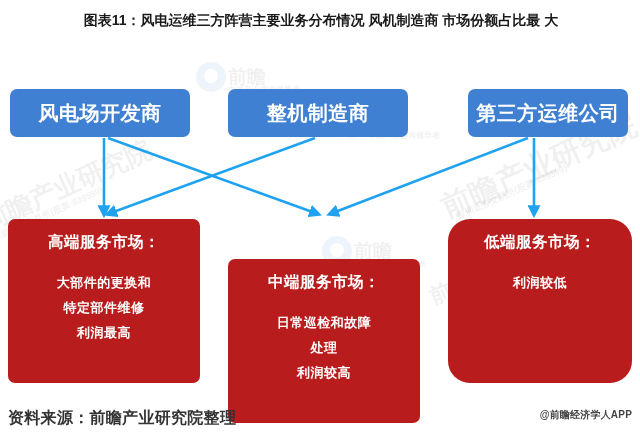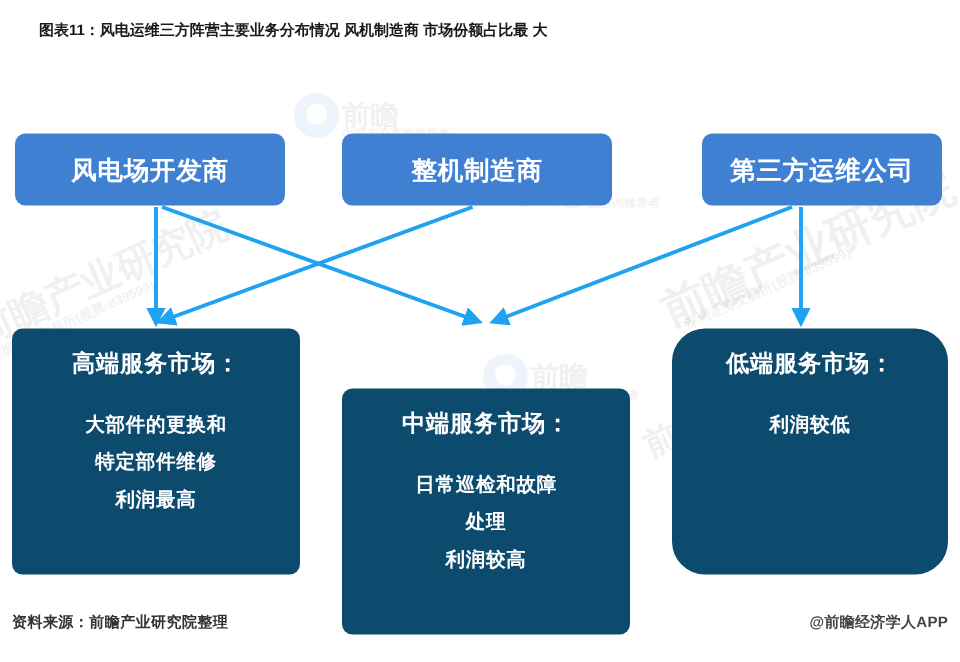--- a/index.html
+++ b/index.html
@@ -7,22 +7,22 @@
     width:640px;height:441px;
     background:#ffffff;
     font-family:"Liberation Sans","DejaVu Sans",sans-serif;
     overflow:hidden;position:relative;
   }
   #root{position:relative;width:640px;height:441px;overflow:hidden;background:#fff;}
 
   
   .title{
     position:absolute;left:26px;top:10px;width:590px;
-    font-size:10px;line-height:21px;color:#1a1a1a;font-weight:700;
-    text-align:left;letter-spacing:0px;
+    font-size:14px;line-height:21px;color:#1a1a1a;font-weight:700;
+    text-align:center;letter-spacing:0px;
   }
 
   
   .wm{position:absolute;color:#000;opacity:.055;font-weight:700;pointer-events:none;white-space:nowrap;}
   .wm-logo{position:absolute;pointer-events:none;opacity:.07;}
   .wm-circle{
     width:30px;height:30px;border-radius:50%;background:#1f6fd0;
     position:absolute;left:0;top:0;
   }
   .wm-circle:after{
@@ -37,25 +37,25 @@
   
   .node{
     position:absolute;border-radius:7px;
     color:#ffffff;text-align:center;
     display:flex;flex-direction:column;align-items:center;justify-content:center;
     box-sizing:border-box;
   }
   .node.top{
     background:#4080d2;
     height:48px;
-    font-size:17px;font-weight:700;
+    font-size:20px;font-weight:700;
     letter-spacing:.5px;
   }
   .node.bottom{
-    background:#0c4a6e;
+    background:#b91c1c;
     font-size:15px;font-weight:700;
     align-items:center;justify-content:flex-start;
     padding-top:13px;
   }
   .node.bottom .hdr{
     font-size:15.5px;font-weight:700;margin-bottom:17px;letter-spacing:.5px;
   }
   .node.bottom .ln{
     font-size:13px;font-weight:700;line-height:25px;letter-spacing:.5px;
   }
@@ -66,21 +66,21 @@
   #top-3{left:468px;top:89px;width:160px;}
 
   
   #bot-1{left:8px;top:219px;width:192px;height:164px;}
   #bot-2{left:228px;top:219px;width:192px;height:164px;margin-top:40px;}
   #bot-3{left:448px;top:219px;width:184px;height:164px;border-radius:22px;}
 
   
   .footer-left{
     position:absolute;left:8px;top:408px;
-    font-size:10px;color:#333;font-weight:700;letter-spacing:.3px;
+    font-size:16px;color:#333;font-weight:700;letter-spacing:.3px;
   }
   .footer-right{
     position:absolute;right:8px;top:408px;
     font-size:10px;color:#444;font-weight:700;letter-spacing:.2px;
   }
 </style>
 </head>
 <body>
 
 <div id="root">

